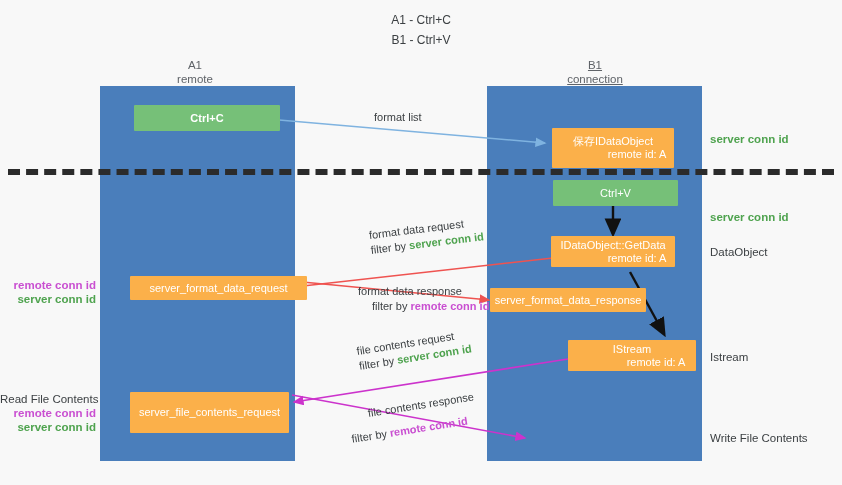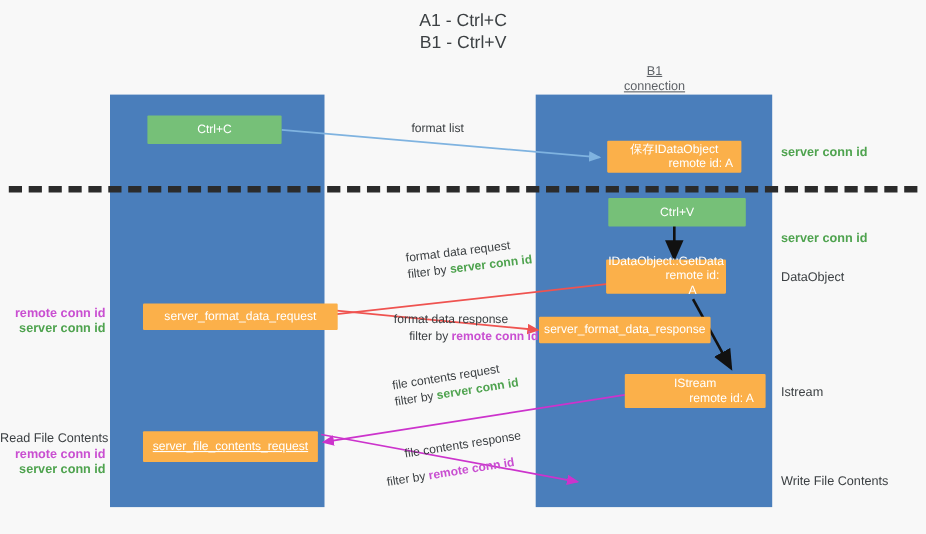--- a/index.html
+++ b/index.html
@@ -28,21 +28,21 @@
     pointer-events: none;
   }
 
   
   .title {
     position: absolute;
     left: 0;
     top: 10px;
     width: 842px;
     text-align: center;
-    font-size: 16px;
+    font-size: 12px;
     line-height: 20px;
     color: #3c4043;
     white-space: pre-line;
   }
 
   
   .col-header {
     position: absolute;
     text-align: center;
     font-size: 11.5px;
@@ -122,20 +122,24 @@
   .rot-up2 { transform: rotate(-9deg); transform-origin: left center; }
 </style>
 </head>
 <body>
 
 <div class="canvas">
 
   <div class="title">A1 - Ctrl+C
 B1 - Ctrl+V</div>
 
+  <div class="col-header" style="left:115px; top:58px;">
+    <span class="name">A1</span>
+    <span class="sub">remote</span>
+  </div>
   <div class="col-header" style="left:515px; top:58px;text-decoration:underline;">
     <span class="name">B1</span>
     <span class="sub">connection</span>
   </div>
 
   <div class="lane a1"></div>
   <div class="lane b1"></div>
 
   <svg class="wires" viewBox="0 0 842 485">
     <defs>
@@ -163,52 +167,52 @@
 
     <line x1="292" y1="281" x2="489" y2="300" stroke="#ef5350" stroke-width="1.6" marker-end="url(#ah-red)"></line>
 
     <line x1="568" y1="359" x2="294" y2="402" stroke="#cc33cc" stroke-width="1.6" marker-end="url(#ah-mag)"></line>
 
     <line x1="292" y1="395" x2="525" y2="438" stroke="#cc33cc" stroke-width="1.6" marker-end="url(#ah-mag)"></line>
   </svg>
 
   <div class="separator"></div>
 
-  <div class="node green" style="left:134px; top:105px; width:122px; height:26px;">
+  <div class="node green" style="left:134px; top:105px; width:146px; height:26px;font-weight:bold;">
     <span>Ctrl+C</span>
   </div>
 
-  <div class="node orange" style="left:552px; top:128px; width:122px; height:29px;">
+  <div class="node orange" style="left:552px; top:128px; width:122px; height:40px;">
     <span>保存IDataObject</span>
     <span class="l2">remote id: A</span>
   </div>
 
   <div class="node green" style="left:553px; top:180px; width:125px; height:26px;">
     <span>Ctrl+V</span>
   </div>
 
-  <div class="node orange" style="left:551px; top:236px; width:109px; height:31px;">
+  <div class="node orange" style="left:551px; top:236px; width:124px; height:31px;">
     <span>IDataObject::GetData</span>
     <span class="l2">remote id: A</span>
   </div>
 
   <div class="node orange" style="left:130px; top:276px; width:177px; height:24px;">
     <span>server_format_data_request</span>
   </div>
 
   <div class="node orange" style="left:490px; top:288px; width:156px; height:24px;">
     <span>server_format_data_response</span>
   </div>
 
   <div class="node orange" style="left:568px; top:340px; width:128px; height:31px;">
     <span>IStream</span>
     <span class="l2">remote id: A</span>
   </div>
 
-  <div class="node orange" style="left:130px; top:392px; width:159px; height:28px;text-decoration:underline;">
+  <div class="node orange" style="left:130px; top:392px; width:159px; height:41px;">
     <span>server_file_contents_request</span>
   </div>
 
 
   <div class="side-label green-txt" style="left:710px; top:132px;">server conn id</div>
 
   <div class="side-label green-txt" style="left:710px; top:210px;">server conn id</div>
 
   <div class="side-label" style="left:710px; top:245px;">DataObject</div>
 

